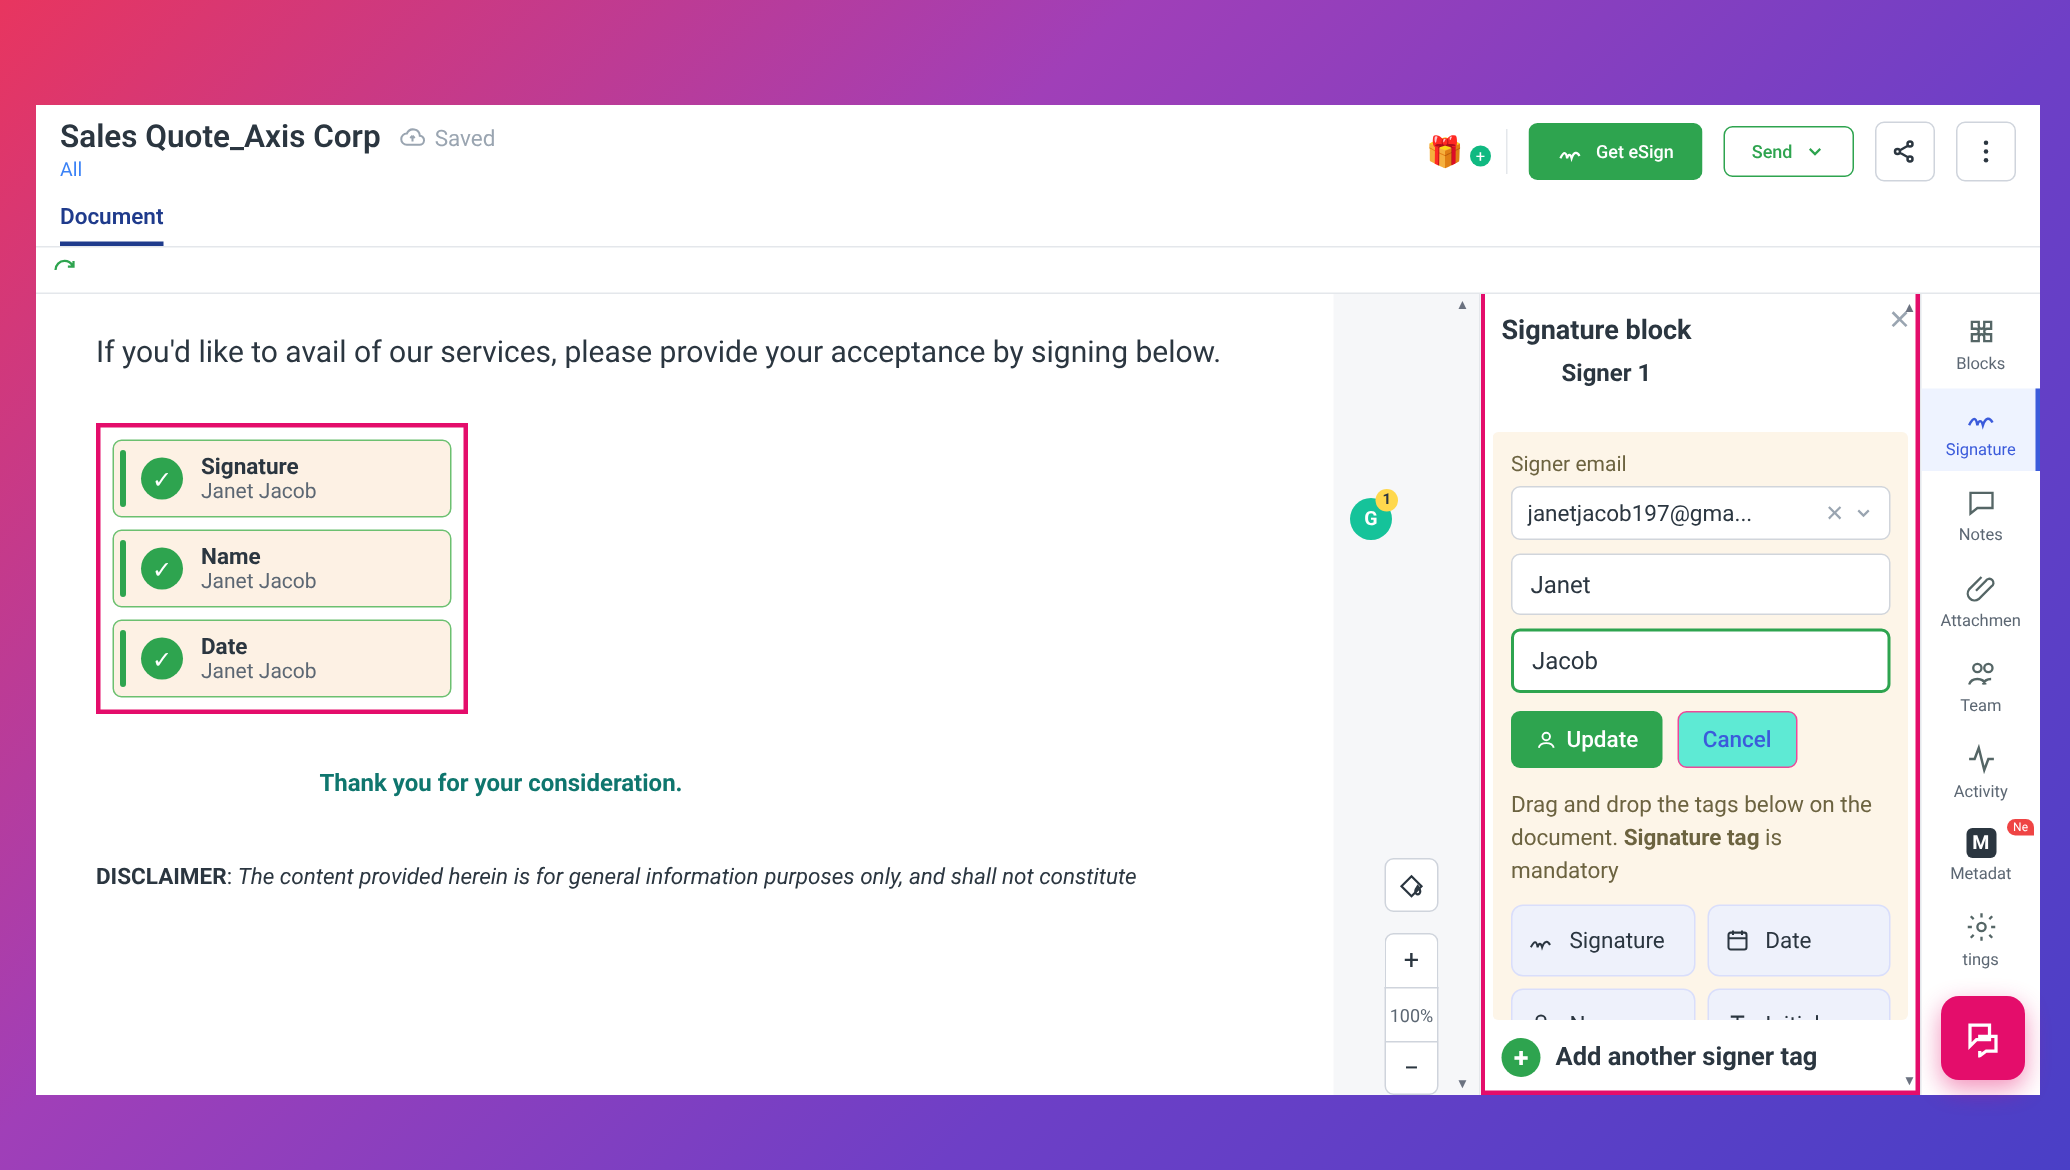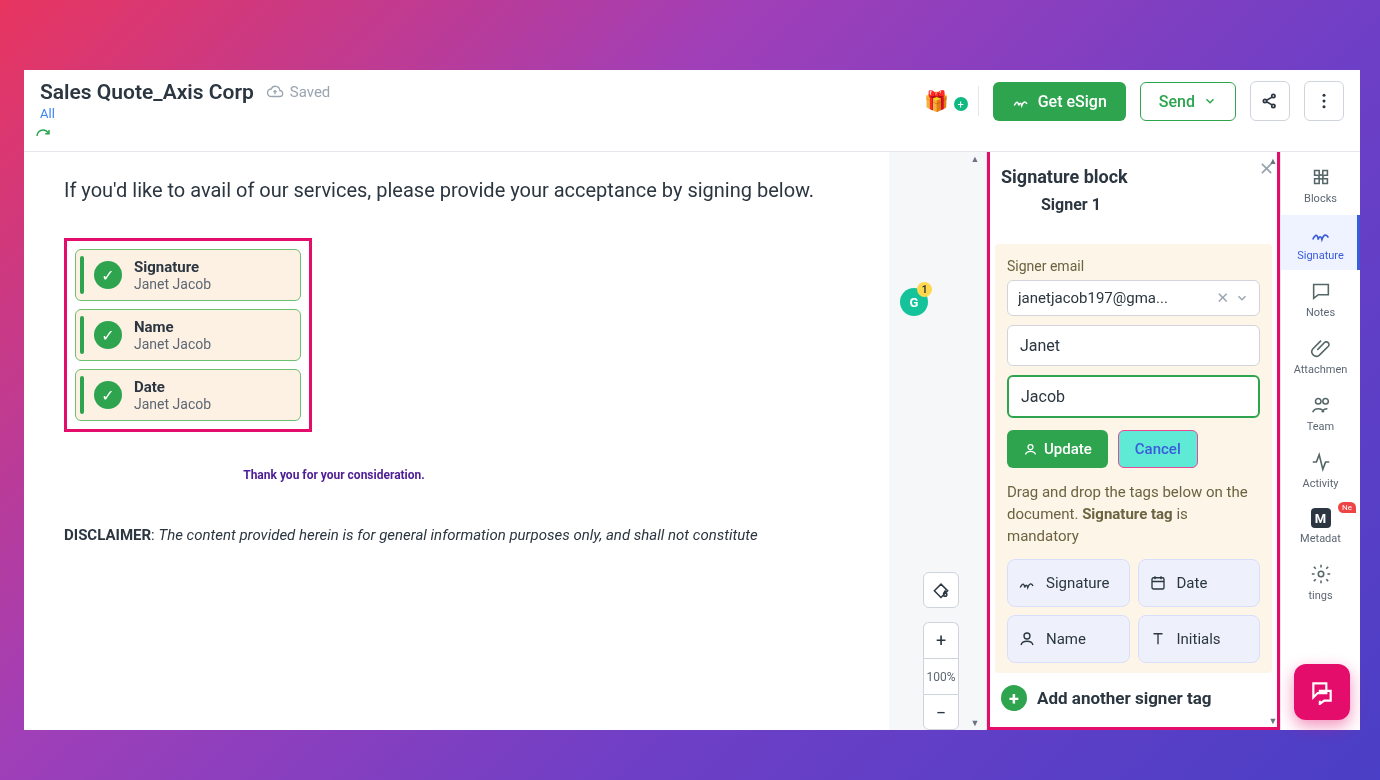--- a/index.html
+++ b/index.html
@@ -6,21 +6,21 @@
   body { background:linear-gradient(135deg,#e8355f 0%,#a03fb8 35%,#6e3fc6 65%,#4a3fc6 100%); width:1380px; height:780px; position:relative; overflow:hidden; }
   .app { background:#fff; position:absolute; left:24px; top:70px; right:20px; bottom:50px; display:flex; flex-direction:column; overflow:hidden; }
 
   .topbar { display:flex; align-items:flex-end; padding:10px 16px 0 16px; }
   .title-group { flex:1; }
   .doc-title { font-size:21px; font-weight:600; color:#2b3640; display:flex; align-items:center; gap:12px; }
   .saved { color:#9aa5b1; font-size:15px; font-weight:400; display:flex; align-items:center; gap:6px; }
   .workspace { font-size:13px; color:#3b82f6; margin-top:2px; }
   .top-actions { display:flex; align-items:center; gap:14px; }
   .divider { width:1px; height:30px; background:#e4e7eb; }
-  .btn { padding:9px 18px; border-radius:6px; font-size:16px; font-weight:500; cursor:pointer; display:flex; align-items:center; gap:8px; border:1px solid transparent; }
+  .btn { padding:9px 18px; border-radius:6px; font-size:12px; font-weight:500; cursor:pointer; display:flex; align-items:center; gap:8px; border:1px solid transparent; }
   .btn-green { background:#2ea44f; color:#fff; }
   .btn-out-green { background:#fff; color:#2ea44f; border-color:#2ea44f; }
   .icon-btn { width:40px; height:40px; border:1px solid #cfd4dc; border-radius:6px; display:flex; align-items:center; justify-content:center; cursor:pointer; color:#2b3640; }
   .gift-icon { font-size:20px; }
   .avatar-plus { width:26px; height:26px; border-radius:50%; background:#3b82f6; position:relative; }
   .avatar-plus::after { content:"+"; position:absolute; right:-4px; top:-4px; background:#10b981; color:#fff; border-radius:50%; width:14px; height:14px; font-size:11px; display:flex; align-items:center; justify-content:center; }
 
   .tabrow { margin-top:6px; padding:0 16px; border-bottom:1px solid #e4e7eb; }
   .tab { display:inline-block; padding:8px 0; font-size:15px; font-weight:600; color:#1f3b8c; border-bottom:3px solid #1f3b8c; }
 
@@ -32,21 +32,21 @@
   .doc-page { background:#fff; margin:0; max-width:865px; padding:26px 0 30px 40px; height:100%; }
   .doc-h1 { font-family:"Times New Roman",Georgia,serif; font-size:41px; color:#2b3640; font-weight:400; letter-spacing:0.5px; }
   .doc-p { font-size:20px; color:#2b3640; }
   .sig-highlight { border:3px solid #e40d6b; padding:8px; width:248px; margin-top:36px; }
   .sig-card { border:1px solid #6cc070; background:#fdf1e4; border-radius:6px; padding:8px 10px; display:flex; align-items:center; gap:12px; margin-bottom:8px; position:relative; }
   .sig-card:last-child { margin-bottom:0; }
   .sig-card::before { content:""; position:absolute; left:4px; top:6px; bottom:6px; width:4px; background:#2ea44f; border-radius:2px; }
   .check { width:28px; height:28px; border-radius:50%; background:#2ea44f; color:#fff; display:flex; align-items:center; justify-content:center; font-size:16px; margin-left:8px; }
   .sig-label { font-size:15px; font-weight:700; color:#2b3640; }
   .sig-name { font-size:14px; color:#5c6773; }
-  .doc-thanks { font-size:12px; font-weight:700; color:#4c1d95; text-align:center; margin-top:36px; max-width:540px; }
+  .doc-thanks { font-size:16px; font-weight:700; color:#0f766e; text-align:center; margin-top:36px; max-width:540px; }
   .doc-disclaim { font-size:15px; color:#2b3640; margin-top:44px; max-width:760px; }
   .doc-disclaim .lead { font-weight:700; font-style:normal; }
   .doc-disclaim .body { font-style:italic; }
 
   .float-grammarly { position:absolute; right:58px; top:136px; width:28px; height:28px; border-radius:50%; background:#15c39a; color:#fff; display:flex; align-items:center; justify-content:center; font-size:13px; font-weight:700; }
   .float-grammarly::after { content:"1"; position:absolute; right:-4px; top:-6px; background:#ffd84d; color:#2b3640; border-radius:50%; width:15px; height:15px; font-size:10px; display:flex; align-items:center; justify-content:center; }
   .float-tools { position:absolute; right:27px; bottom:0; display:flex; flex-direction:column; align-items:center; gap:0; }
   .ft-box { width:36px; height:36px; border:1px solid #cfd4dc; background:#fff; display:flex; align-items:center; justify-content:center; font-size:18px; color:#2b3640; cursor:pointer; border-radius:6px; }
   .ft-group .ft-box { border-radius:0; border-bottom:none; }
   .ft-group .ft-box.last { border-bottom:1px solid #cfd4dc; border-radius:0 0 6px 6px;}
@@ -134,20 +134,23 @@
       <div class="icon-btn">
         <svg width="20" height="20" viewBox="0 0 24 24">
             <circle cx="12" cy="5" r="1.8" fill="#2b3640"></circle>
             <circle cx="12" cy="12" r="1.8" fill="#2b3640"></circle>
             <circle cx="12" cy="19" r="1.8" fill="#2b3640"></circle>
           </svg>
       </div>
     </div>
   </div>
 
+  <div class="tabrow">
+    <div class="tab">Document</div>
+  </div>
 
   <div class="toolbar">
     <span class="refresh-icon">
       <svg width="18" height="18" viewBox="0 0 24 24">
           <path fill="none" stroke="#2ea44f" stroke-width="2" d="M4 12a8 8 0 018-8 8 8 0 017 4M20 4v5h-5"></path>
         </svg>
     </span>
   </div>
 
   <div class="main">

